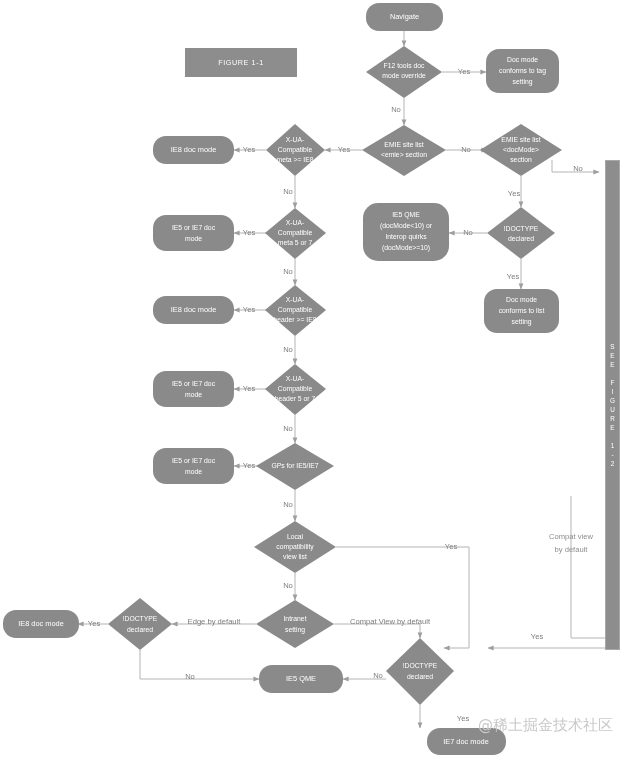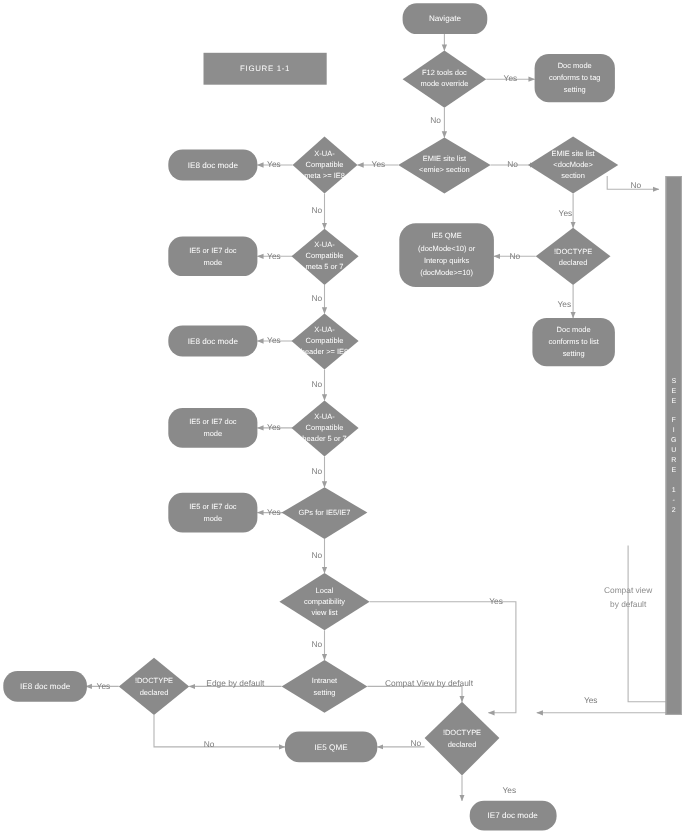--- a/index.html
+++ b/index.html
@@ -359,14 +359,15 @@
 G
 U
 R
 E
  
 1
 -
 2</div>
   </div>
 
+  <div id="watermark">@稀土掘金技术社区</div>
 
 </div>
 
 </body></html>

